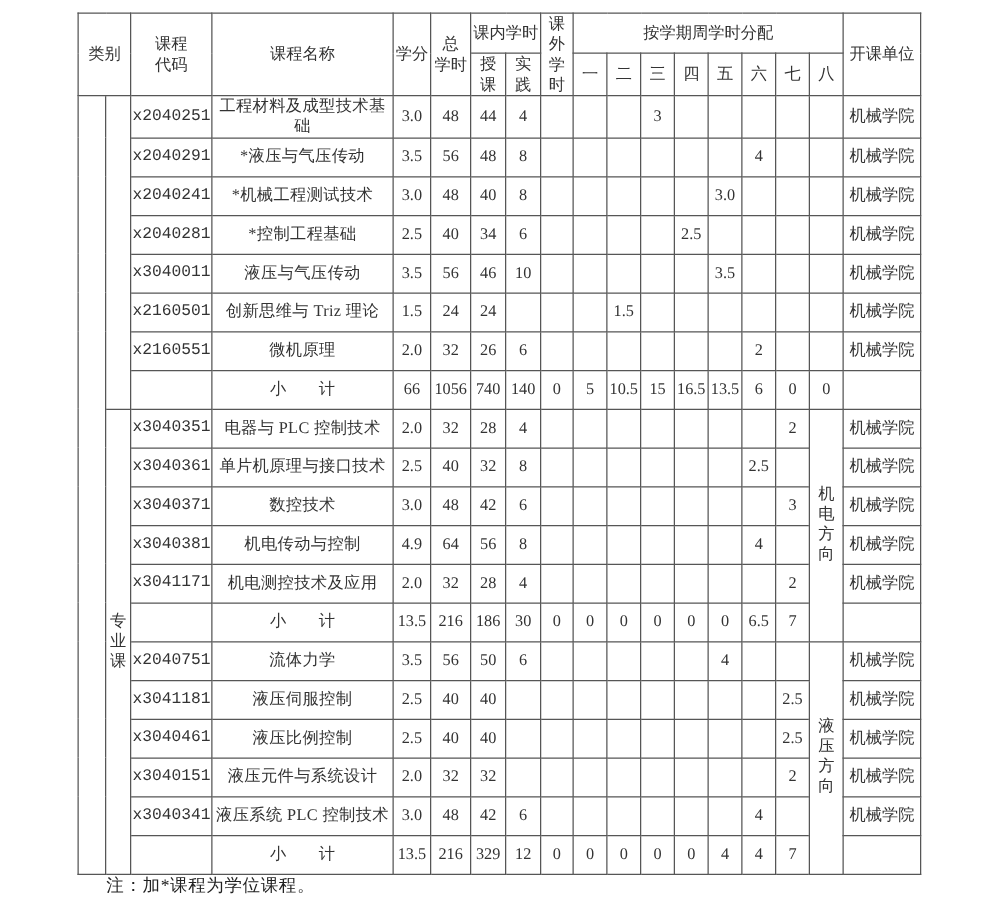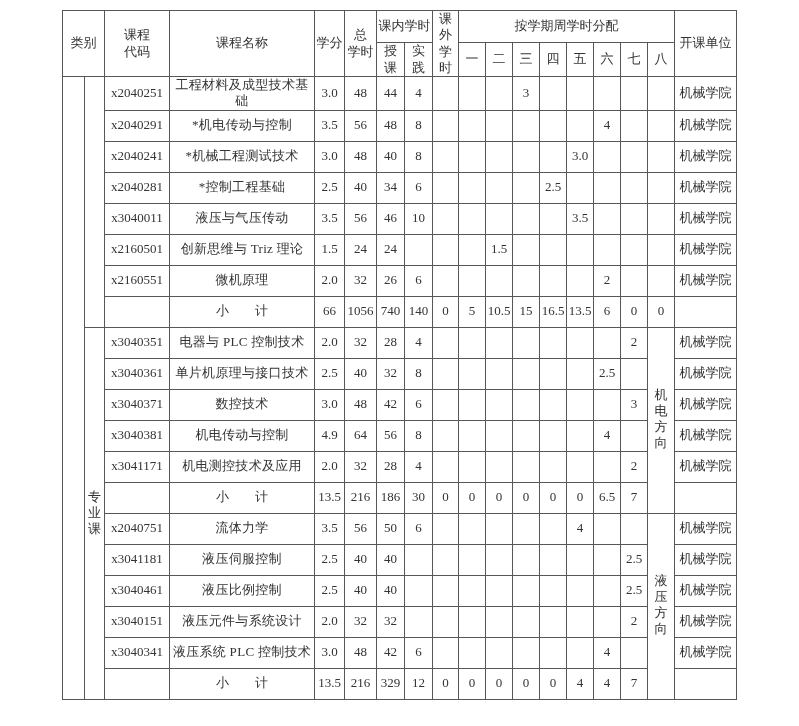--- a/index.html
+++ b/index.html
@@ -25,21 +25,21 @@
     overflow:hidden;
   }
   thead tr.h1{height:32px;}
   thead tr.h2{height:30px;}
   tbody tr{height:31px;}
   td.name{text-align:left;padding-left:6px;font-size:12px;letter-spacing:0.3px;margin-left:44px;}
   td.subtotal-label{text-align:center;font-size:13px;font-family:Liberation Serif, serif;}
   td.unit{font-size:12px;}
   td.cat{font-size:12px;line-height:1.35;}
   td.dir{font-size:12px;line-height:1.35;font-family:Liberation Mono, monospace;}
-  td.code{font-size:12.5px;}
+  td.code{font-size:12.5px;font-family:Liberation Mono, monospace;}
   .note{
     position:absolute;left:85px;top:700px;
     font-size:14px;color:#222;letter-spacing:0.5px;
   }
 </style>
 </head>
 <body>
 
 <div class="page">
 
@@ -108,21 +108,21 @@
           <td>3</td>
           <td></td>
           <td></td>
           <td></td>
           <td></td>
           <td></td>
           <td class="unit">机械学院</td>
         </tr>
         <tr>
           <td class="code">x2040291</td>
-          <td class="name">*机电传动与控制</td>
+          <td class="name">*液压与气压传动</td>
           <td>3.5</td>
           <td>56</td>
           <td>48</td>
           <td>8</td>
           <td></td>
           <td></td>
           <td></td>
           <td></td>
           <td></td>
           <td></td>
@@ -446,14 +446,15 @@
           <td>0</td>
           <td>0</td>
           <td>4</td>
           <td>4</td>
           <td>7</td>
           <td class="unit"></td>
         </tr>
       </tbody>
   </table>
 
+  <div class="note">注：加*课程为学位课程。</div>
 
 </div>
 
 </body></html>

